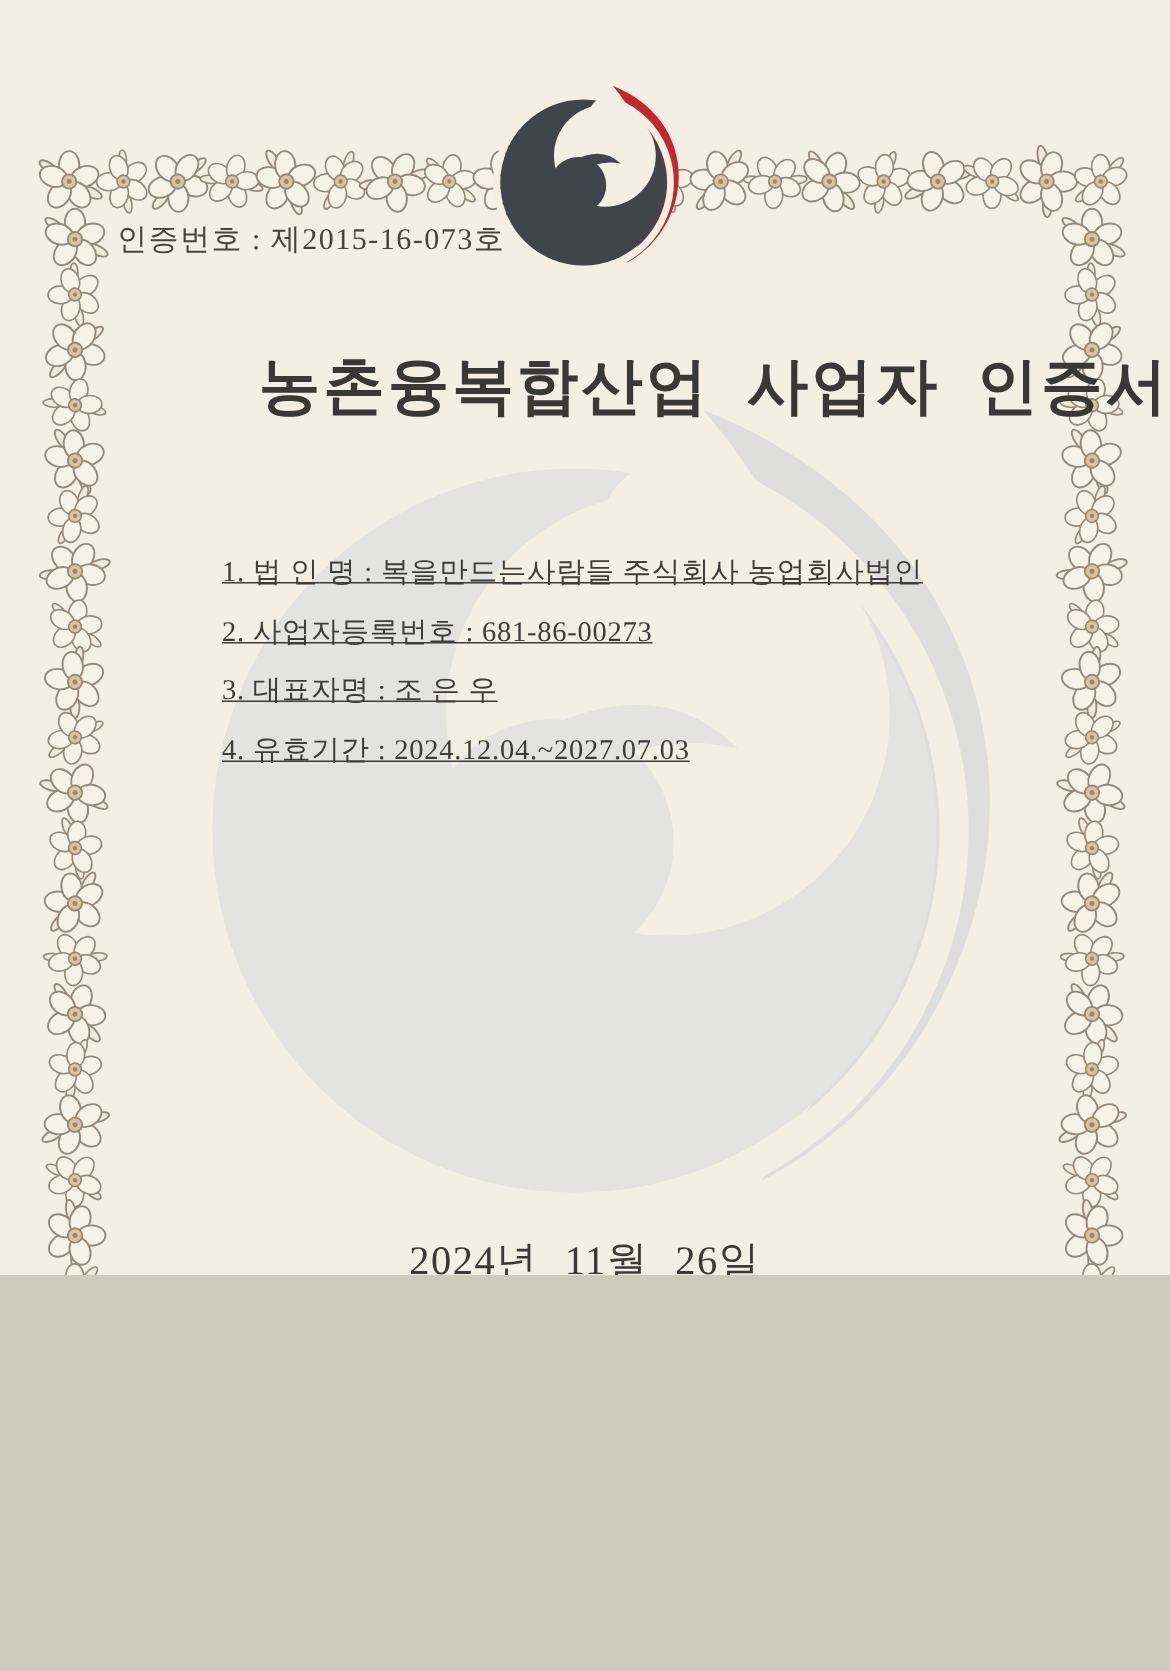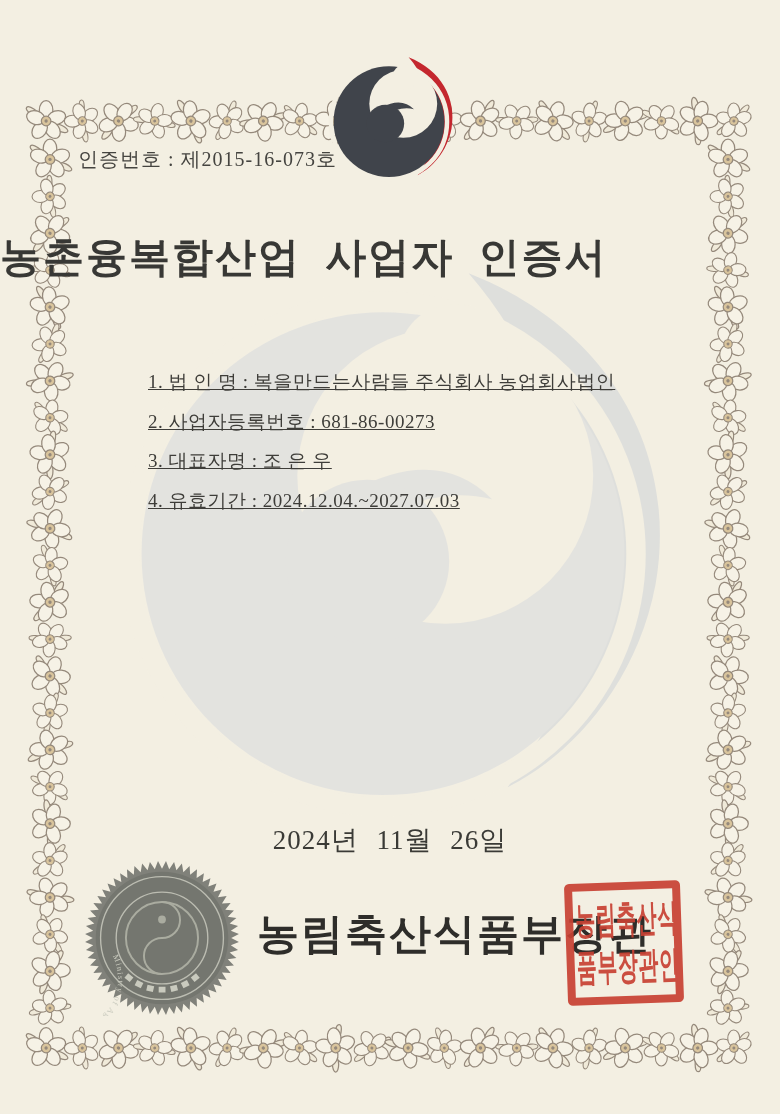--- a/index.html
+++ b/index.html
@@ -1,31 +1,31 @@
 <!DOCTYPE html>
 <html lang="ko" style="--stamp-red: #c84133;"><head>
 <meta charset="utf-8">
 <style>
   html,body{margin:0;padding:0;}
   body{background:#cfcabb;font-family:"Liberation Serif","DejaVu Serif",serif;}
-  #page{position:relative;width:780px;height:1114px;background:#f3efe2;overflow:hidden;
+  #page{position:relative;width:780px;height:850px;background:#f3efe2;overflow:hidden;
         color:#3a3a37;margin:0 auto;}
   
   .bstrip{position:absolute;overflow:visible;}
   #borderTop{left:28px;top:99px;width:724px;height:44px;}
   #borderBottom{left:28px;top:1026px;width:724px;height:44px;}
   #borderLeft{left:28px;top:141px;width:44px;height:886px;}
   #borderRight{left:706px;top:141px;width:44px;height:886px;}
   
   .watermark{position:absolute;left:126px;top:250px;width:584px;height:584px;opacity:.55;}
   
   .cert-number{position:absolute;left:78px;top:146px;font-size:20px;letter-spacing:1px;
                color:#454440;white-space:pre;}
   .emblem{position:absolute;left:318px;top:52px;width:158px;height:134px;}
-  .title{position:absolute;left:0;top:230px;width:100%;margin:0;text-align:left;
+  .title{position:absolute;left:0;top:230px;width:100%;margin:0;text-align:right;
          font-size:41px;font-weight:700;letter-spacing:2px;word-spacing:12px;color:#383835;}
   .fields{position:absolute;left:148px;top:362px;}
   .field{font-size:19px;line-height:39.5px;white-space:pre;color:#3e3d39;letter-spacing:.5px;text-decoration:underline;}
   .body-text{position:absolute;left:90px;top:598px;width:602px;font-size:30px;
              color:#34342f;letter-spacing:1px;word-spacing:14px;}
   .bline{line-height:66px;text-align:justify;text-align-last:justify;}
   .b1{padding-left:14px;}
   .b3{text-align-last:left;}
   .date{position:absolute;left:0;top:822px;width:100%;text-align:center;font-size:27px;
         letter-spacing:1px;word-spacing:10px;color:#3a3a36;}

